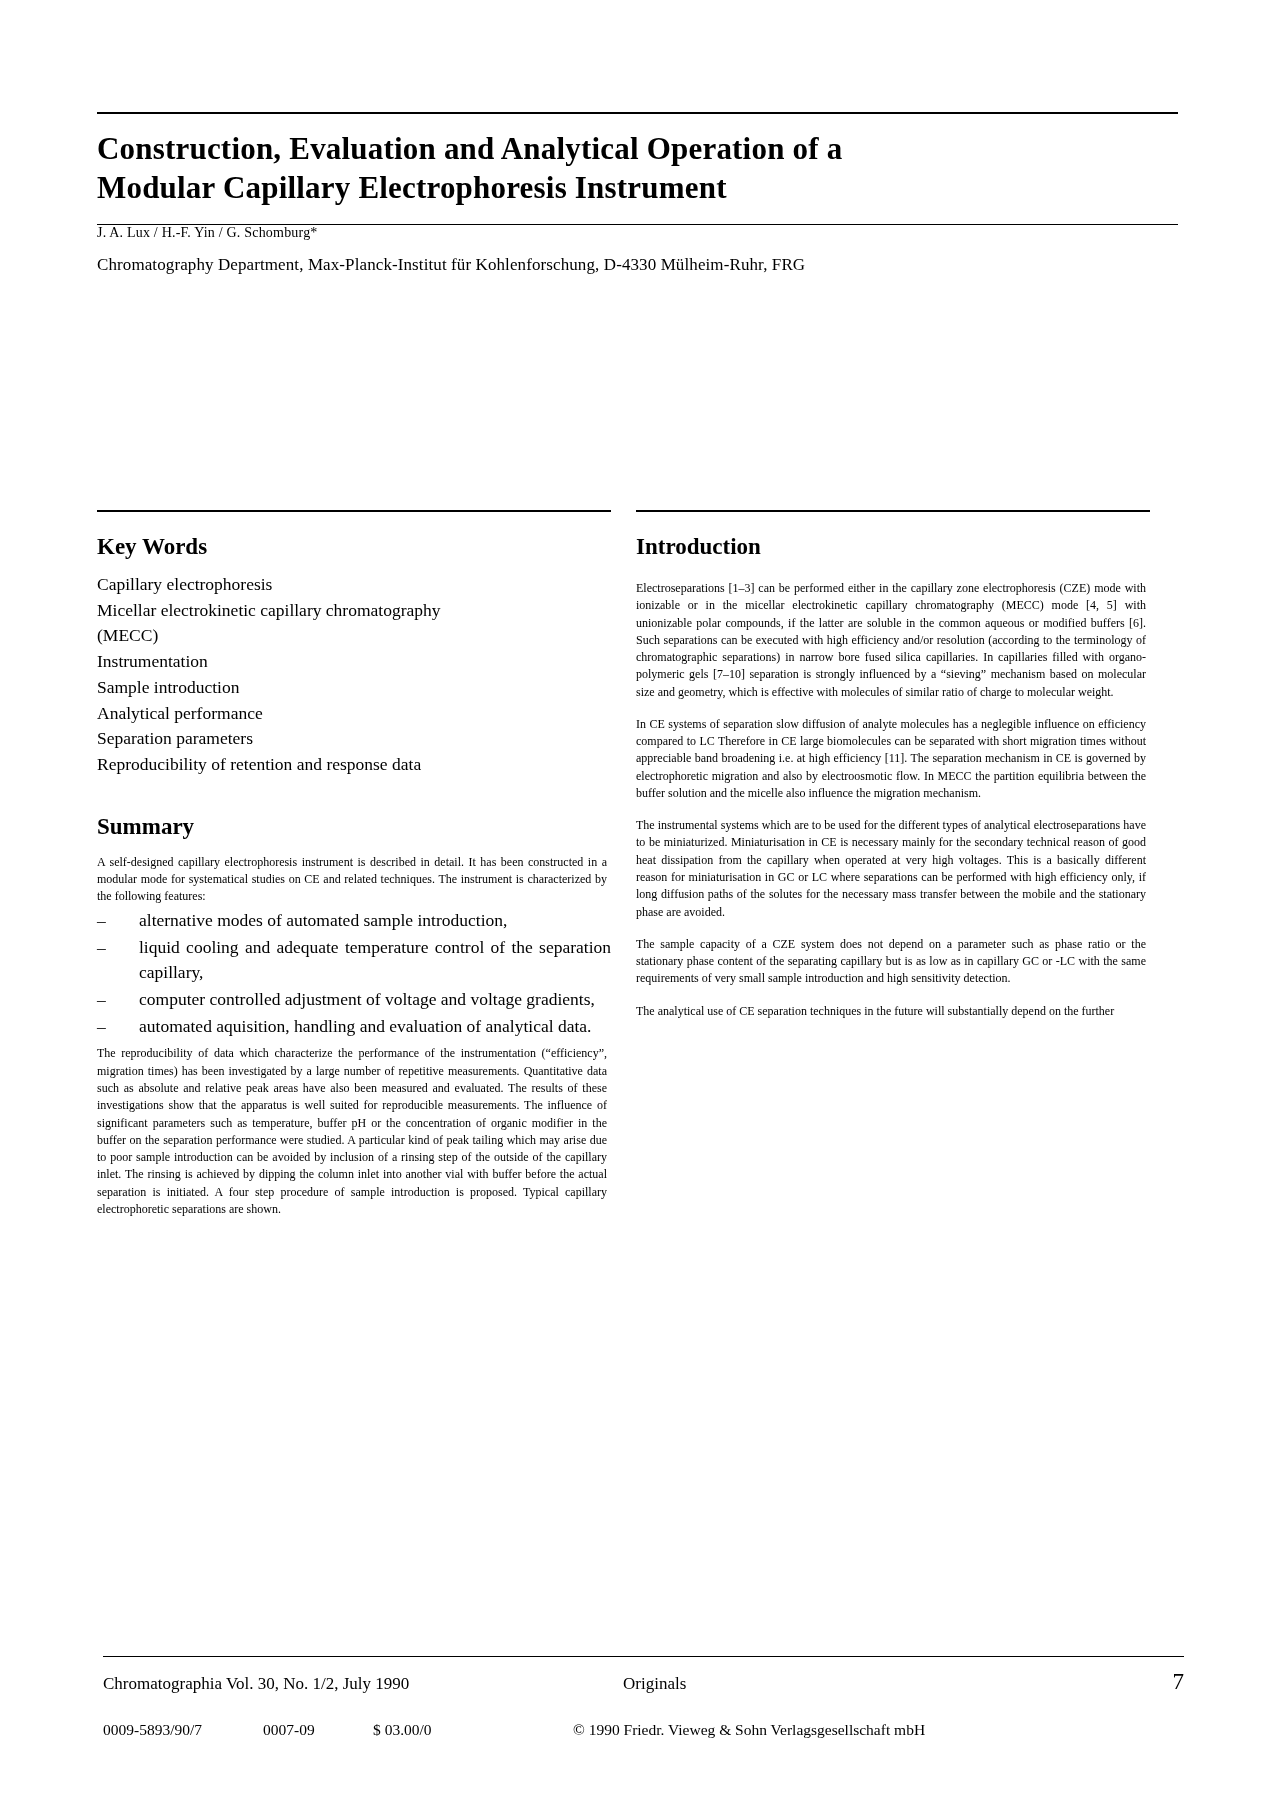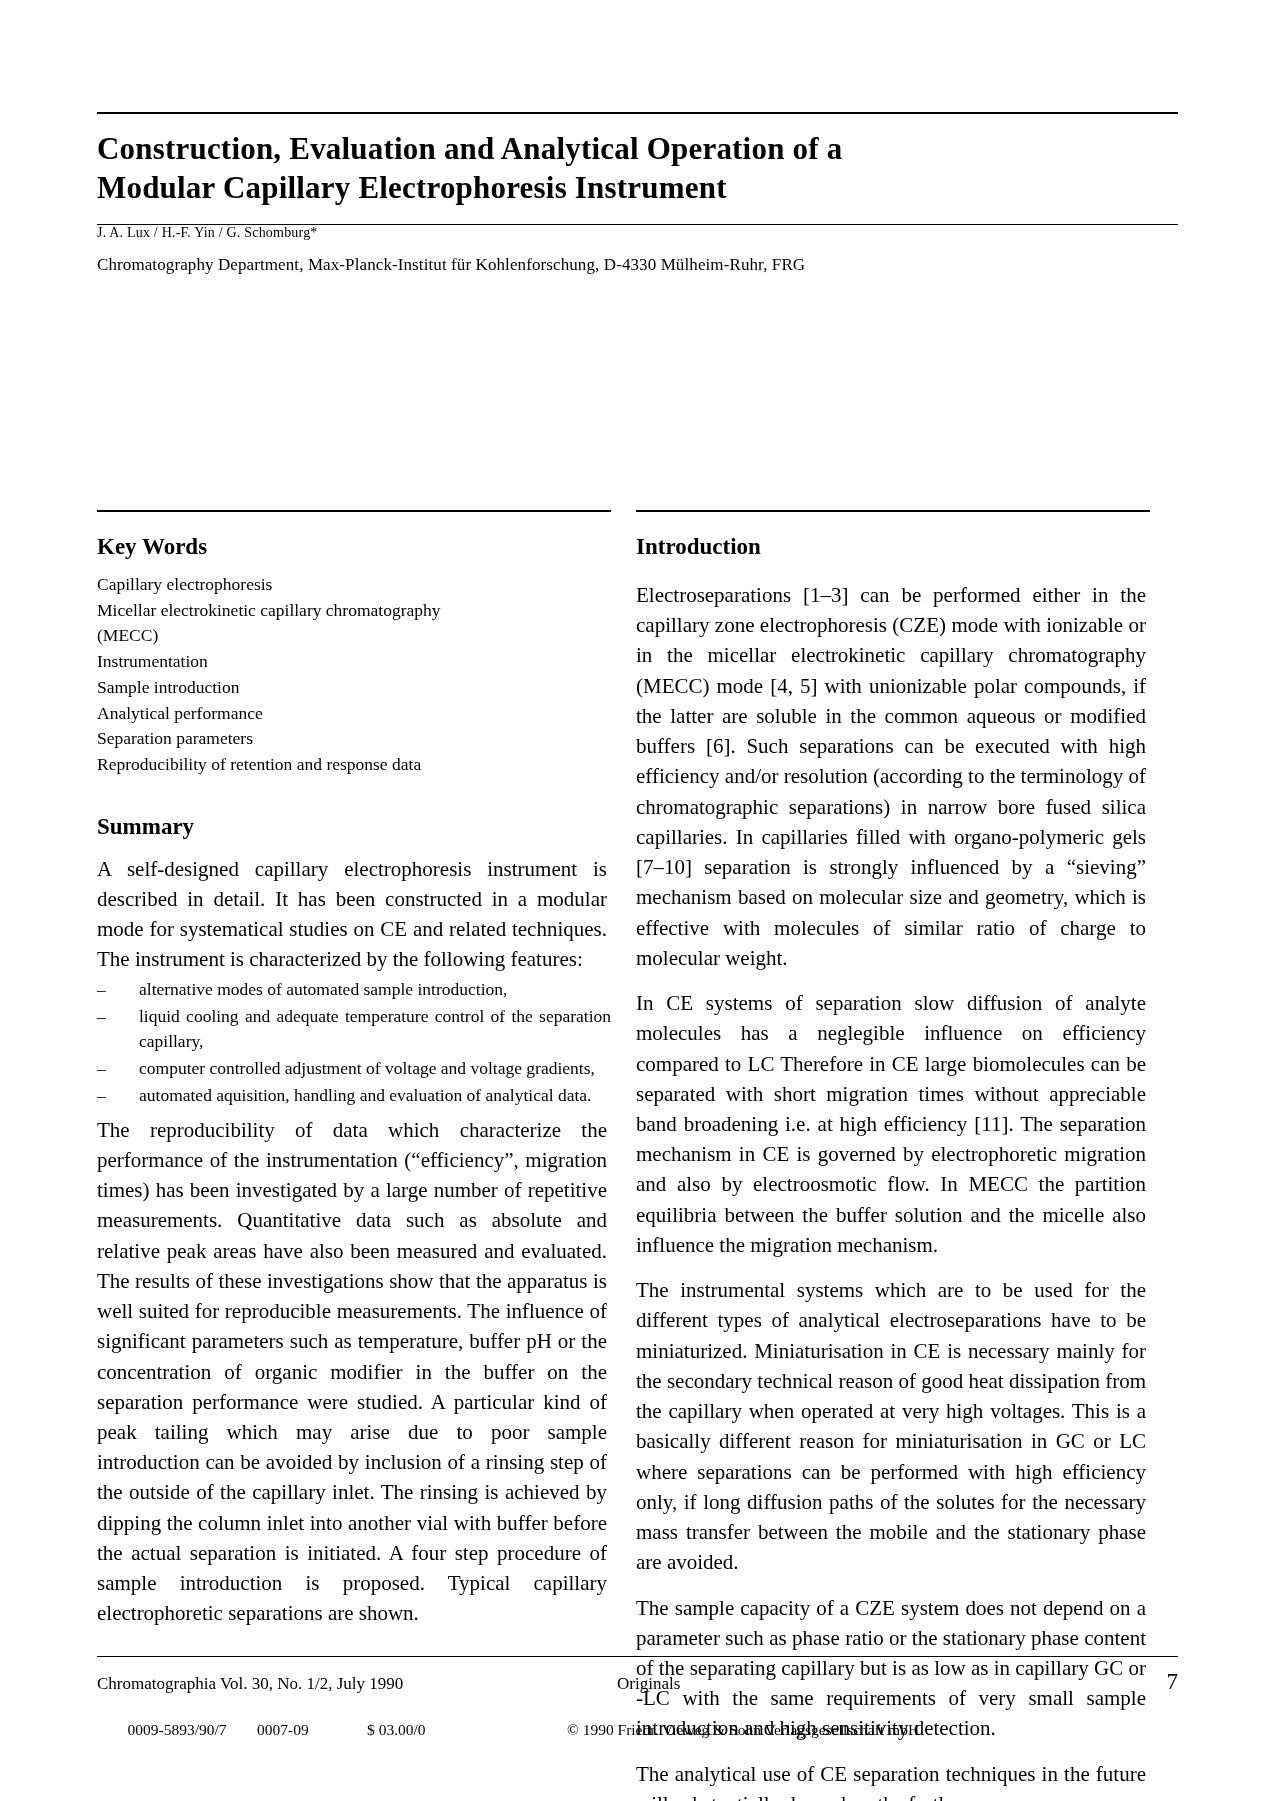--- a/index.html
+++ b/index.html
@@ -81,21 +81,21 @@
     font-size: 17.5px;
     line-height: 1.47;
   }
   .keywords div { white-space: pre-wrap; }
   h2.summary {
     font-size: 23px;
     font-weight: bold;
     margin: 36px 0 14px 0;
   }
   p.body {
-    font-size: 21px;
+    font-size: 12px;
     line-height: 1.44;
     text-align: justify;
     margin: 0 4px 15px 0;
     hyphens: none;
   }
   p.body.tight { margin-bottom: 0; }
   ul.features {
     list-style: none;
     margin: 2px 0 6px 0;
     padding: 0;
@@ -110,21 +110,21 @@
     width: 42px;
     flex: 0 0 42px;
     text-align: left;
   }
   ul.features li .txt {
     flex: 1;
     text-align: justify;
   }
   .footer {
     position: absolute;
-    left: 97px;
+    left: 103px;
     top: 1656px;
     width: 1081px;
     font-family: Liberation Serif, serif;
   }
   .footer-rule {
     border-top: 1px solid #000;
     margin-bottom: 12px;
   }
   .footer-line1 {
     display: flex;
@@ -136,21 +136,21 @@
   .footer-page {
     flex: 1;
     text-align: right;
     font-size: 23px;
   }
   .footer-line2 {
     margin-top: 26px;
     display: flex;
     font-size: 15.5px;
   }
-  .footer-issn { width: 160px; text-align: center; }
+  .footer-issn { width: 160px; }
   .footer-codes { width: 110px; }
   .footer-price { width: 200px; }
   .footer-copyright { flex: 1; }
 </style>
 </head>
 <body>
 
 <div class="page">
 
   <div class="content">

